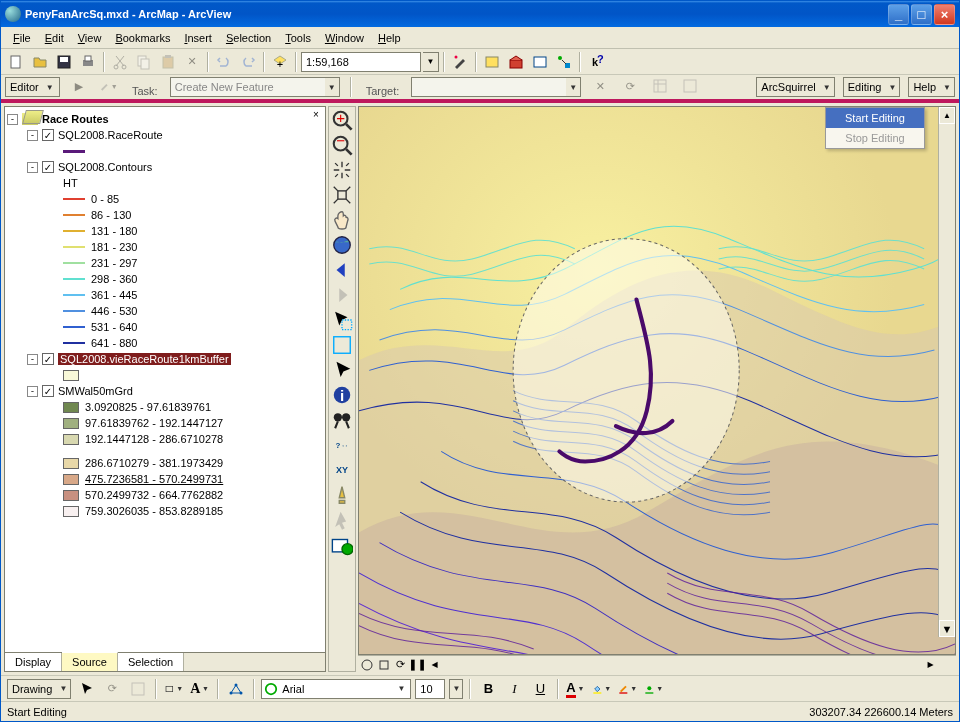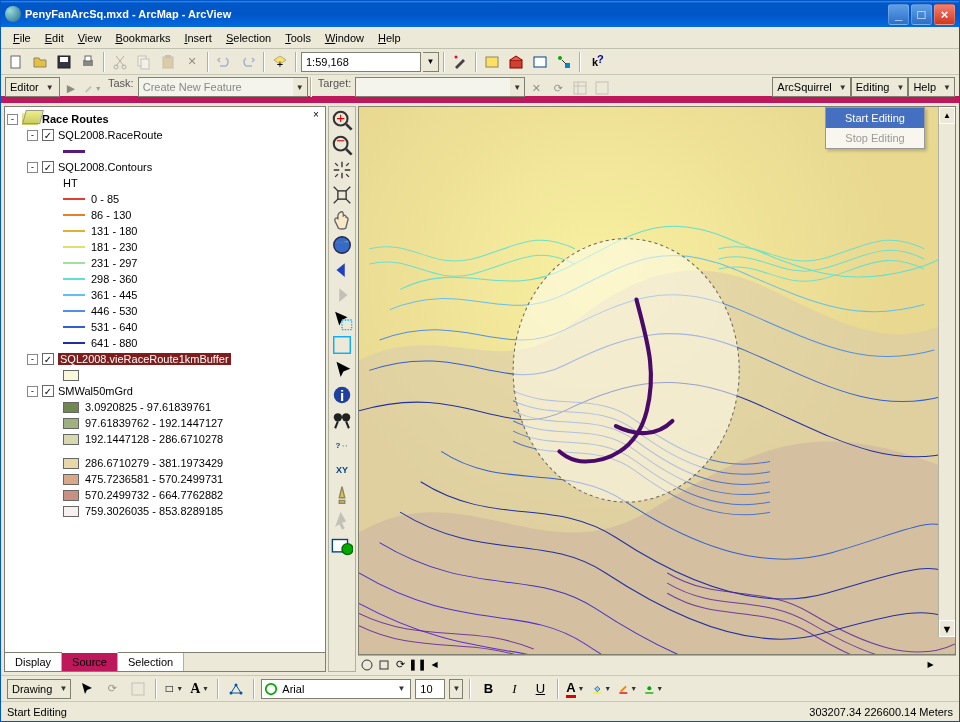--- a/index.html
+++ b/index.html
@@ -14,40 +14,40 @@
 .win-close { background: linear-gradient(#f08070, #d03820); }
 .menubar { height: 22px; background: #ece9d8; border-bottom: 1px solid #c0c0b0; display: flex; align-items: center; padding: 0 6px; gap: 2px; }
 .menuitem { padding: 2px 6px; cursor: default; }
 .menuitem:first-letter { text-decoration: underline; }
 .toolbar { height: 26px; background: #ece9d8; border-bottom: 1px solid #c8c8b8; display: flex; align-items: center; padding: 2px 4px; gap: 2px; }
 .tb { width: 22px; height: 22px; display: flex; align-items: center; justify-content: center; border: 1px solid transparent; }
 .tb svg { width: 16px; height: 16px; }
 .sep { width: 2px; height: 20px; border-left: 1px solid #b0b0a0; border-right: 1px solid #fff; margin: 0 2px; }
 .scale-input { width: 120px; height: 20px; border: 1px solid #808070; background: #fff; padding: 0 4px; display: flex; align-items: center; }
 .scale-dd { width: 16px; height: 20px; border: 1px solid #808070; border-left: none; background: #ece9d8; display: flex; align-items: center; justify-content: center; }
-.toolbar2 { height: 28px; background: #ece9d8; border-bottom: 7px solid #be185d; display: flex; align-items: flex-start; padding: 2px 4px; gap: 0; }
+.toolbar2 { height: 28px; background: #ece9d8; border-bottom: 4px solid #be185d; display: flex; align-items: flex-end; padding: 2px 4px; gap: 8px; }
 .combo { height: 20px; border: 1px solid #808070; background: #ece9d8; display: flex; align-items: center; }
 .combo-label { padding: 0 4px; color: #555; }
 .combo-input { flex: 1; background: #f4f4ec; color: #888; padding: 0 4px; height: 18px; line-height: 18px; }
 .dd-arrow { width: 14px; display: flex; align-items: center; justify-content: center; color: #333; font-size: 8px; }
 .main { flex: 1; display: flex; position: relative; min-height: 0; }
 .toc { width: 322px; background: #fff; border: 1px solid #808070; margin: 3px 0 3px 3px; display: flex; flex-direction: column; position: relative; }
 .toc-close { position: absolute; right: 2px; top: 2px; width: 14px; height: 14px; font-size: 10px; text-align: center; line-height: 12px; }
 .tree { flex: 1; overflow: auto; padding: 4px 2px; font-size: 11px; }
 .tree-node { display: flex; align-items: center; height: 16px; white-space: nowrap; }
 .exp { width: 11px; height: 11px; border: 1px solid #888; background: #fff; text-align: center; line-height: 9px; font-size: 9px; margin-right: 4px; font-family: monospace; }
 .chk { width: 12px; height: 12px; border: 1px solid #666; background: #fff; margin-right: 4px; display: flex; align-items: center; justify-content: center; font-size: 10px; }
 .layers-icon { width: 16px; height: 12px; margin-right: 4px; background: linear-gradient(#ee8,#cc6); position: relative; }
 .layers-icon::before { content:''; position:absolute; top:-3px; left:2px; width:16px; height:12px; background:linear-gradient(#ee8,#cc6); border:1px solid #998; transform: skewX(-15deg);}
 .leg-line { width: 22px; height: 2px; margin-right: 6px; }
 .leg-box { width: 16px; height: 11px; margin-right: 6px; border: 1px solid #666; }
 .selected { background: #7f1d1d; color: #fff; padding: 0 2px; }
 .toc-tabs { display: flex; border-top: 1px solid #808070; background: #ece9d8; }
 .toc-tab { padding: 3px 10px; border-right: 1px solid #b0b0a0; background: #ffffff; }
-.toc-tab.active { background: #be185d; border-top: 1px solid #fff; margin-top: -1px; }
+.toc-tab.active { background: #fef9c3; border-top: 1px solid #fff; margin-top: -1px; }
 .tools-v { width: 28px; background: #ece9d8; border: 1px solid #b0b0a0; margin: 3px 2px; display: flex; flex-direction: column; align-items: center; padding: 2px 0; gap: 3px; }
 .vtb { width: 22px; height: 22px; display: flex; align-items: center; justify-content: center; }
 .map-wrap { flex: 1; margin: 3px 3px 3px 0; display: flex; flex-direction: column; min-width: 0; position: relative; }
 .map-canvas { flex: 1; background: #f0e8a8; border: 1px solid #808070; position: relative; overflow: hidden; }
 .scroll-v { position: absolute; right: 0; top: 0; bottom: 17px; width: 17px; background: #ece9d8; border-left: 1px solid #b0b0a0; }
 .scroll-v .arr { height: 17px; background: #ece9d8; border: 1px solid #fff; display: flex; align-items: center; justify-content: center; }
 .scroll-h-row { height: 17px; display: flex; background: #ece9d8; border-top: 1px solid #b0b0a0; }
 .mini-btn { width: 17px; height: 17px; display: flex; align-items: center; justify-content: center; border: 1px solid #ece9d8; }
 .drawbar { height: 26px; background: #ece9d8; border-top: 1px solid #c8c8b8; display: flex; align-items: center; padding: 2px 6px; gap: 4px; }
 .statusbar { height: 20px; background: #ece9d8; border-top: 1px solid #c8c8b8; display: flex; align-items: center; padding: 0 6px; font-size: 11px; }
@@ -336,21 +336,21 @@
               <span>97.61839762 - 192.1447127</span>
             </div>
             <div class="tree-node" style="padding-left: 56px;">
               <span class="leg-box" style="background:#d8d8b0"></span>
               <span>192.1447128 - 286.6710278</span>
             </div>
             <div class="tree-node" style="padding-left: 56px; margin-top: 8px;">
               <span class="leg-box" style="background:#e8d8a8"></span>
               <span>286.6710279 - 381.1973429</span>
             </div>
-            <div class="tree-node" style="padding-left: 56px;">
+            <div class="tree-node" style="padding-left: 56px; text-decoration: underline;">
               <span class="leg-box" style="background:#d8a888"></span>
               <span>475.7236581 - 570.2499731</span>
             </div>
             <div class="tree-node" style="padding-left: 56px;">
               <span class="leg-box" style="background:#c89080"></span>
               <span>570.2499732 - 664.7762882</span>
             </div>
             <div class="tree-node" style="padding-left: 56px;">
               <span class="leg-box" style="background:#f8f0f0"></span>
               <span>759.3026035 - 853.8289185</span>

